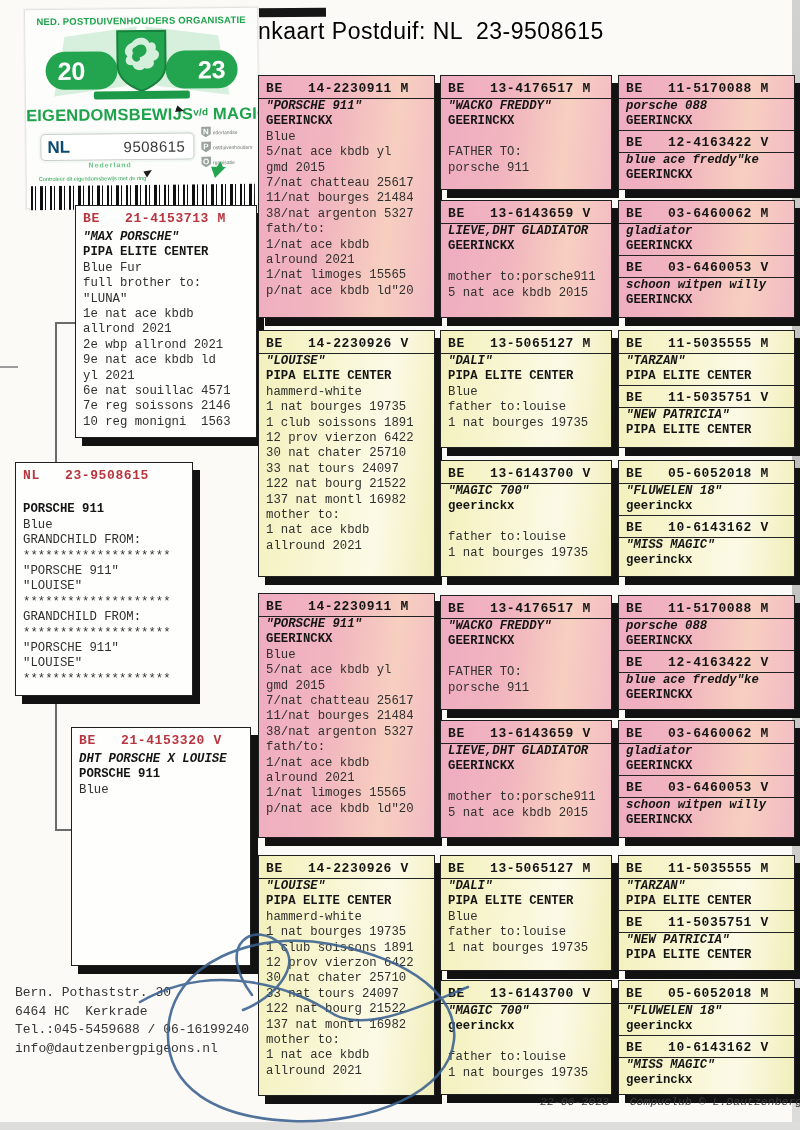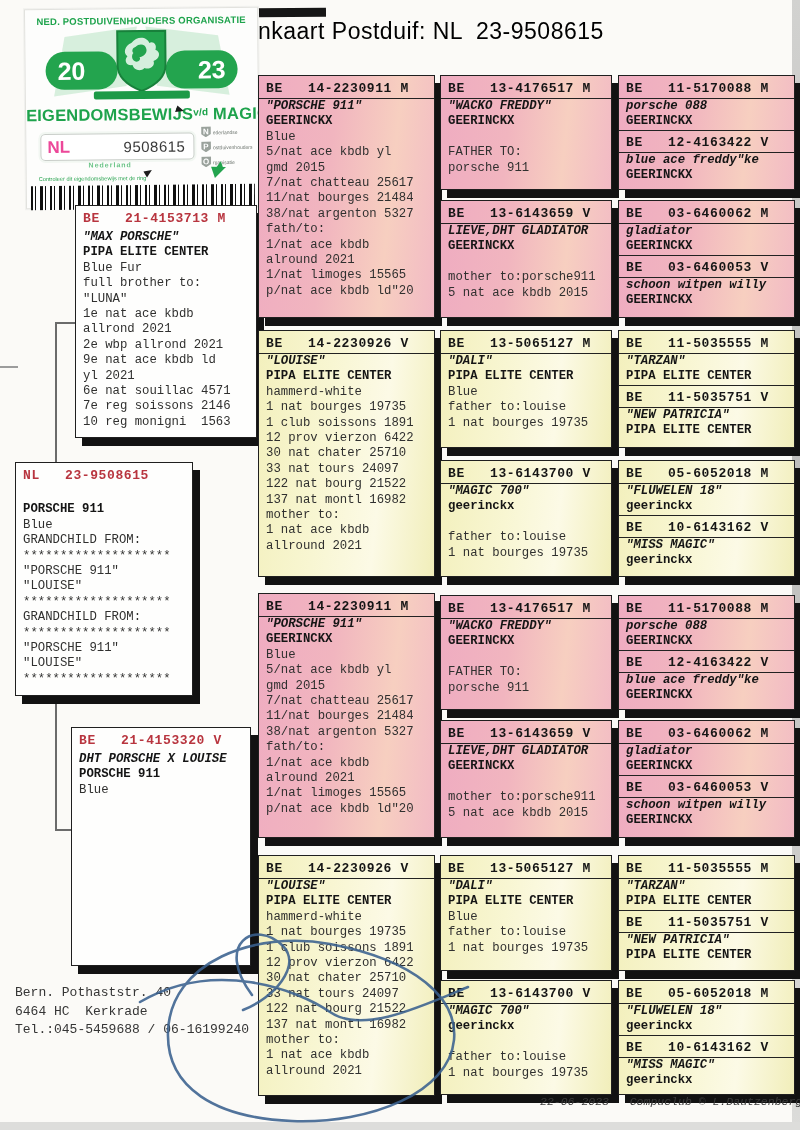--- a/index.html
+++ b/index.html
@@ -27,21 +27,21 @@
   .pill.l{left:20px;justify-content:flex-start;padding-left:12px;box-sizing:border-box;}
   .pill.r{right:20px;justify-content:flex-end;padding-right:12px;box-sizing:border-box;}
   .crest{position:absolute;left:50%;top:18px;transform:translateX(-50%);}
   .st-band{position:absolute;left:50%;top:82px;transform:translateX(-50%);width:96px;height:8px;
       background:#1d9a47;border-radius:2px;}
   .st-title{position:absolute;left:0;top:96px;width:100%;text-align:center;color:#1ea34c;
       font-family:"Liberation Sans",sans-serif;font-weight:bold;font-size:16.5px;letter-spacing:.2px;white-space:nowrap;}
   .st-title .small{font-size:10px;vertical-align:4px;}
   .nl-strip{position:absolute;left:14px;top:124px;width:152px;height:25px;background:#fff;
       border:1px solid #c9cec9;border-radius:5px;display:flex;align-items:center;box-shadow:0 0 0 2px #f2f7f2;}
-  .nl-strip .nl{color:#ec4899;font-family:"Liberation Sans",sans-serif;font-weight:bold;font-size:17px;padding-left:6px;}
+  .nl-strip .nl{color:#0c4a6e;font-family:"Liberation Sans",sans-serif;font-weight:bold;font-size:17px;padding-left:6px;}
   .nl-strip .num{margin-left:auto;padding-right:8px;color:#3a3a3a;
       font-family:"Liberation Sans",sans-serif;font-size:15px;letter-spacing:.5px;}
   .side-col{position:absolute;right:6px;top:118px;display:flex;flex-direction:column;gap:4px;}
   .side-item{display:flex;align-items:center;gap:2px;}
   .side-badge{width:10px;height:11px;background:#9aa29c;color:#fff;font-family:"Liberation Sans",sans-serif;
       font-weight:bold;font-size:8px;display:flex;align-items:center;justify-content:center;
       clip-path:polygon(0 0,100% 0,100% 70%,50% 100%,0 70%);}
   .side-text{font-family:"Liberation Sans",sans-serif;font-size:5px;color:#6d756f;}
   .st-watermark{position:absolute;left:62px;top:152px;color:#37b05e;opacity:.75;
       font-family:"Liberation Sans",sans-serif;font-weight:bold;font-size:7px;letter-spacing:1px;}
@@ -452,23 +452,24 @@
         </div>
         <div class="entry">
           <div class="bhead">BE   10-6143162 V</div>
           <div class="bline bi">"MISS MAGIC"</div>
           <div class="bline b">geerinckx</div>
         </div>
       </div>
     </div>
 
   <div class="owner">
-    <div class="owner-line">Bern. Pothaststr. 40</div>
+    <div class="owner-line">Bern. Pothaststr. 30</div>
     <div class="owner-line">6464 HC  Kerkrade</div>
     <div class="owner-line">Tel.:045-5459688 / 06-16199240</div>
+    <div class="owner-line">info@dautzenbergpigeons.nl</div>
   </div>
 
   <div class="footer">22-06-2023   Compuclub © L.Dautzenberg</div>
 
   <svg class="pen" width="800" height="1130" viewBox="0 0 800 1130">
     <g fill="none" stroke="#3a618f" stroke-width="2.6" stroke-linecap="round" opacity="0.88">
       <path d="M 168 1032 C 170 962 255 930 330 944 C 415 960 458 998 454 1040 C 449 1092 372 1124 292 1121 C 216 1118 166 1088 168 1032 Z"></path>
       <path d="M 140 1002 C 215 958 298 990 330 1012 C 362 1034 418 1008 468 987"></path>
       <path d="M 252 995 C 214 944 255 918 283 946 C 302 966 274 998 243 1010"></path>
     </g>

